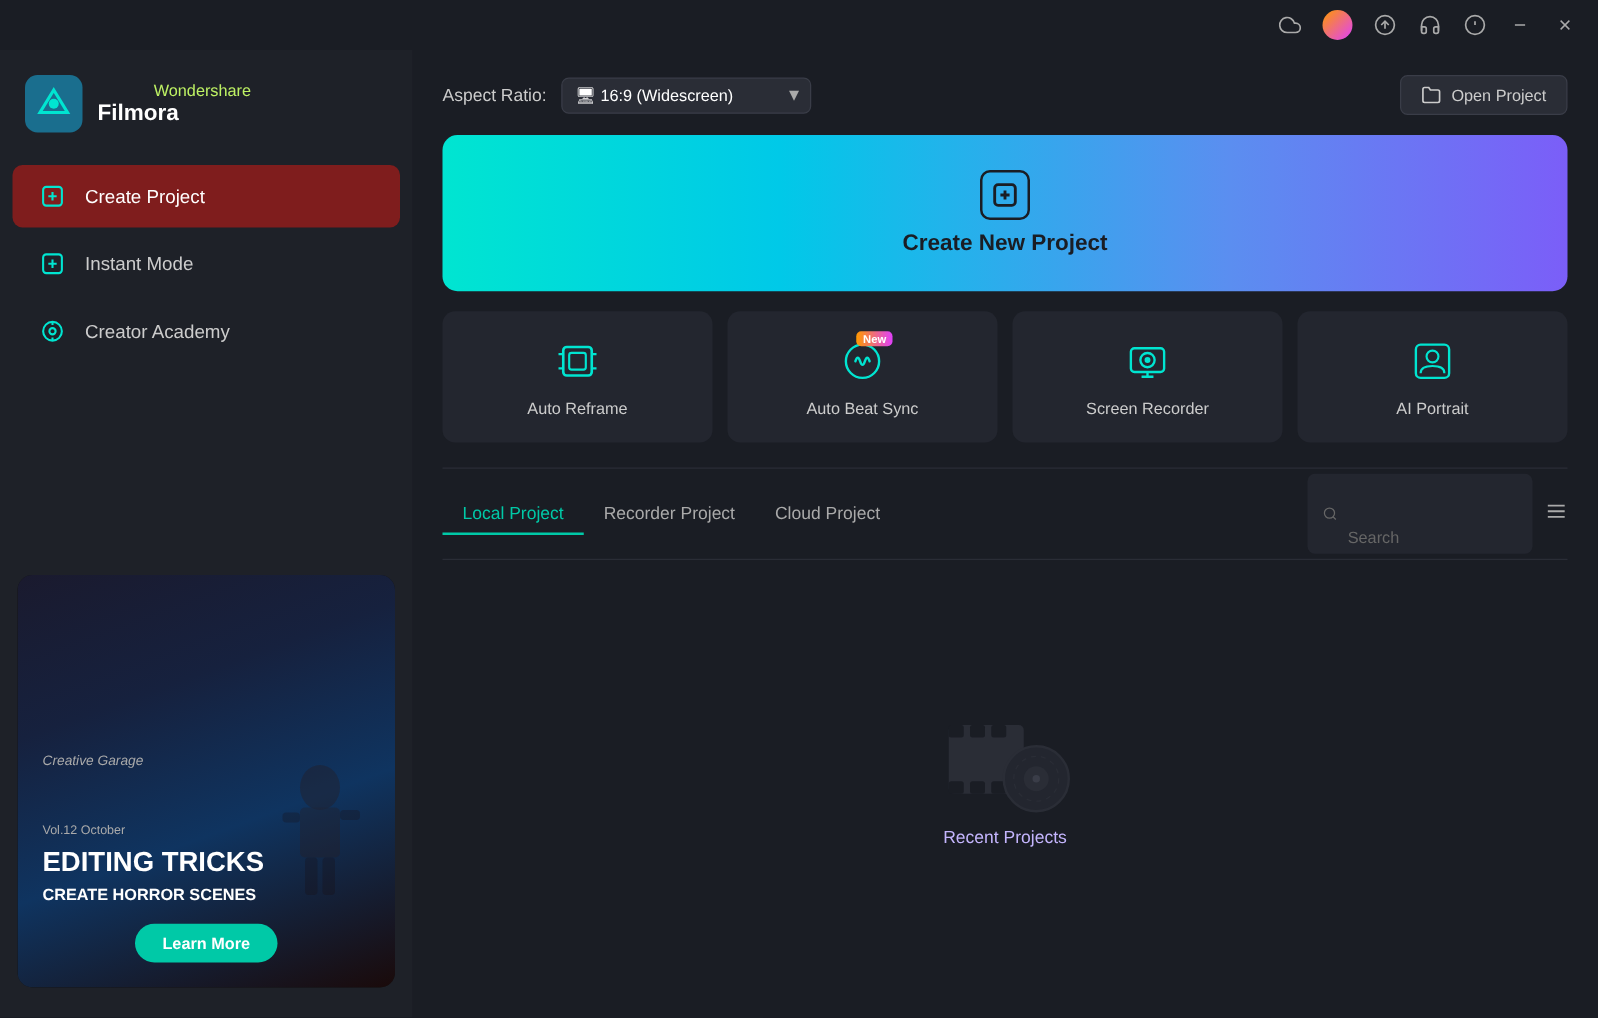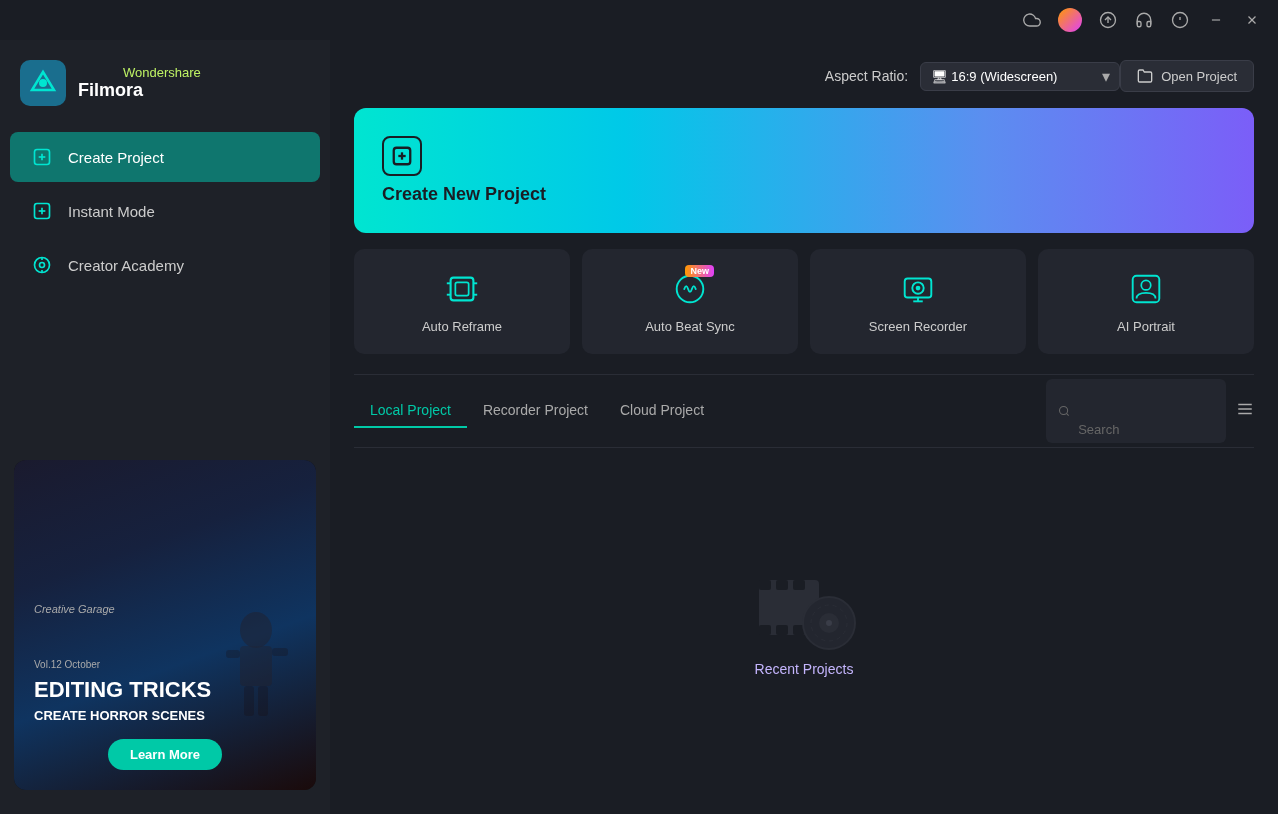--- a/index.html
+++ b/index.html
@@ -100,21 +100,21 @@
       gap: 14px;
       padding: 13px 20px;
       cursor: pointer;
       border-radius: 8px;
       margin: 2px 10px;
       color: #ccc;
       font-size: 15px;
       font-weight: 500;
     }
     .nav-item.active {
-      background: #0f766e;
+      background: #7f1d1d;
       color: #fff;
       align-items: center;
     }
     .nav-icon {
       width: 24px;
       height: 24px;
       display: flex;
       align-items: center;
       justify-content: center;
     }
@@ -200,21 +200,21 @@
       flex-direction: column;
       padding: 20px 24px;
       overflow-y: auto;
       background: #1a1d24;
     }
 
     
     .content-header {
       display: flex;
       align-items: center;
-      justify-content: flex-end;
+      justify-content: space-between;
       margin-bottom: 16px;
     }
     .aspect-ratio-row {
       display: flex;
       align-items: center;
       gap: 12px;
     }
     .aspect-label {
       font-size: 14px;
       color: #ccc;
@@ -255,21 +255,21 @@
       font-size: 13px;
       cursor: pointer;
     }
 
     
     .create-banner {
       border-radius: 12px;
       background: linear-gradient(90deg, #00e5d1 0%, #00c9e8 30%, #5b8ef0 70%, #7b5ef8 100%);
       display: flex;
       flex-direction: column;
-      align-items: flex-start;
+      align-items: center;
       justify-content: center;
       padding: 28px;
       cursor: pointer;
       margin-bottom: 16px;
       min-height: 115px;
     }
     .create-banner-icon {
       width: 40px;
       height: 40px;
       border: 2.5px solid #1a1d24;

